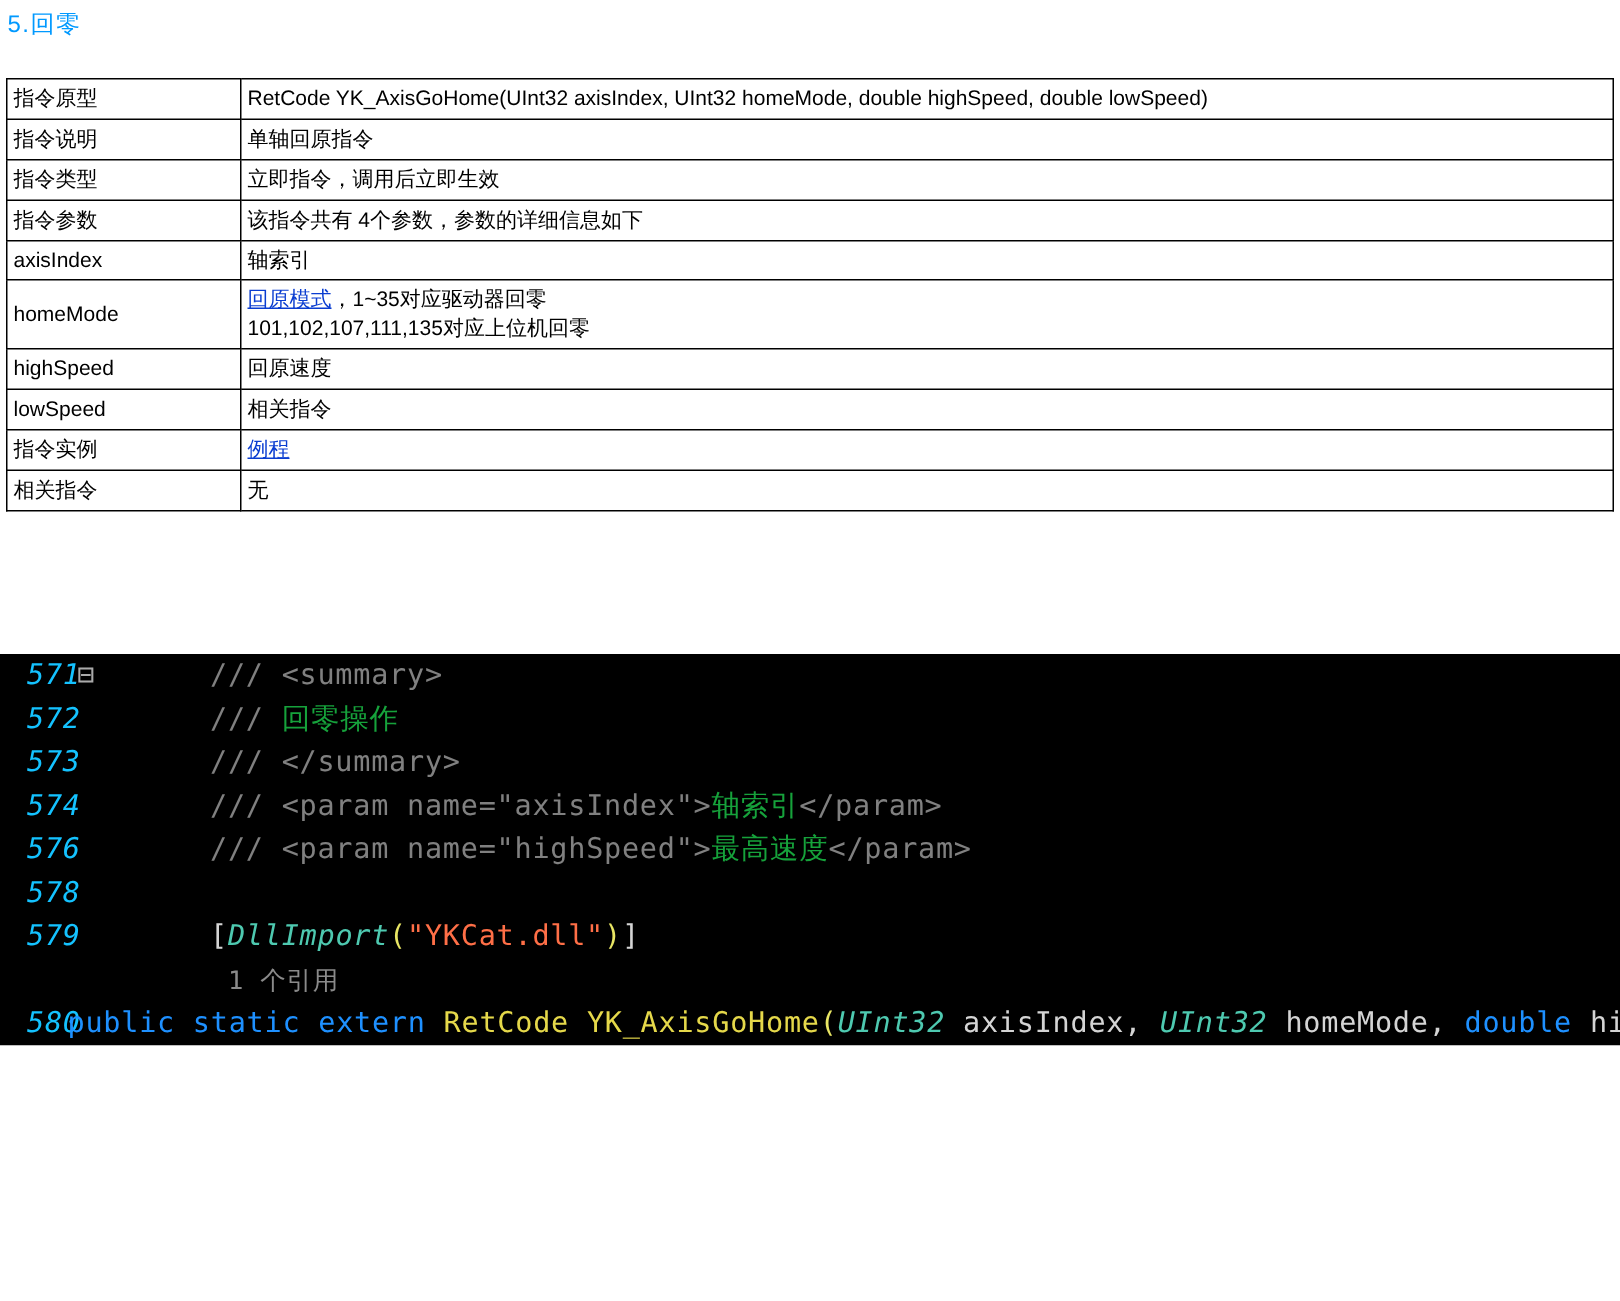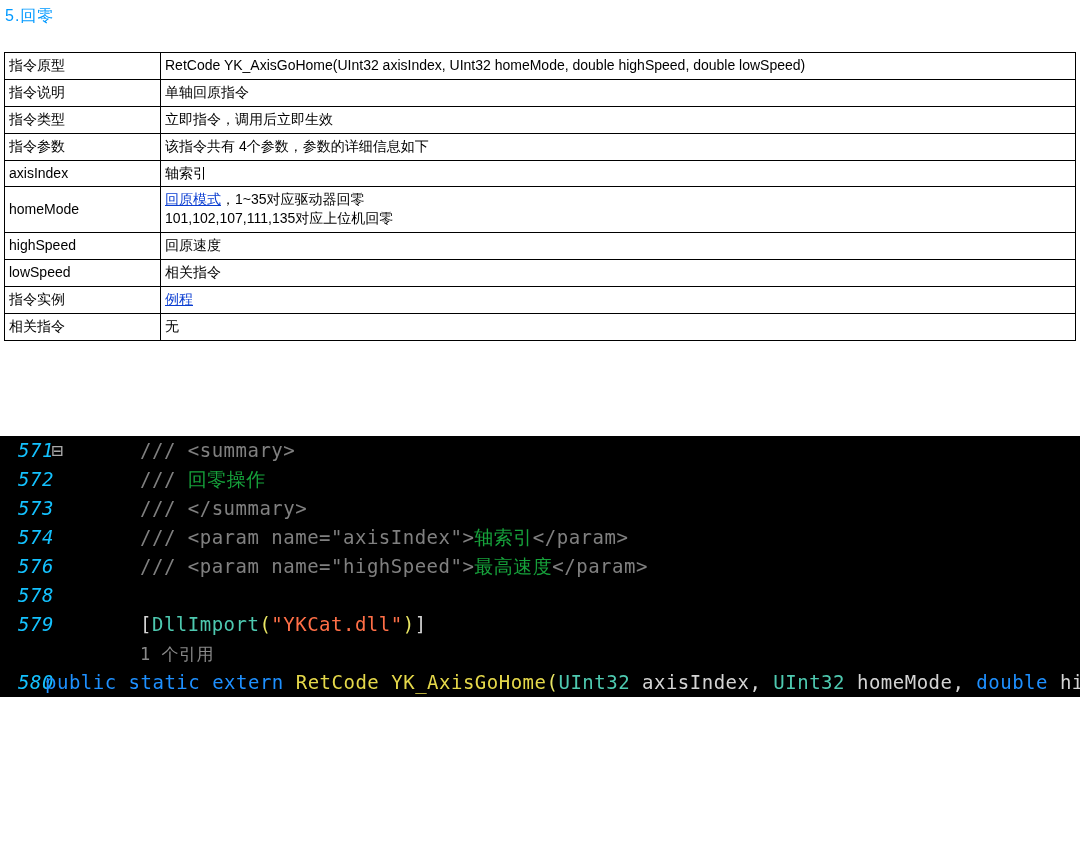--- a/index.html
+++ b/index.html
@@ -78,28 +78,28 @@
     top: 0;
     bottom: 0;
     border-left: 1px dotted #555;
   }
   .code-content {
     flex: 1;
     white-space: pre;
   }
   .c-comment { color: #16a23b; text-align: right; }
   .c-comment-gray { color: #808080; }
-  .c-type { color: #4ec9b0; }
+  .c-type { color: #4ec9b0; font-style: italic; }
   .c-keyword { color: #1e90ff; }
   .c-string { color: #ff6f47; }
   .c-method { color: #e5d84a; }
   .c-paren { color: #e9e664; }
   .c-white { color: #d4d4d4; }
   .c-light { color: #d4d4d4; }
-  .c-ref { color: #8a8a8a; font-size: 17px; }
+  .c-ref { color: #8a8a8a; font-size: 17px; margin-left: 12px; }
 </style>
 </head>
 <body>
 
 <div class="section-title">5.回零</div>
 
 <table class="doc-table">
   <tbody id="table-body">
       <tr>
         <td class="label">指令原型</td>

